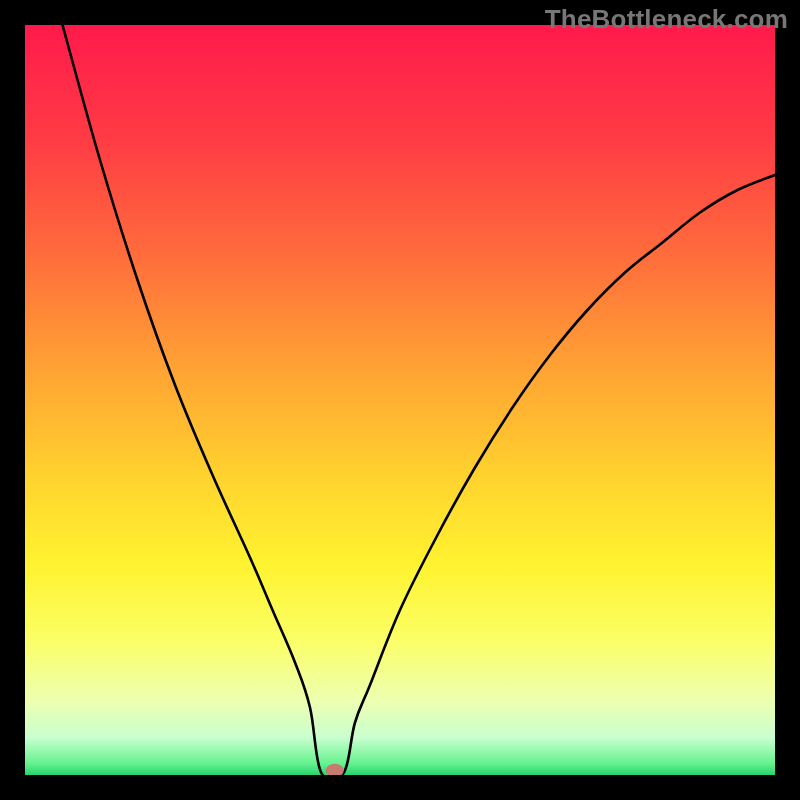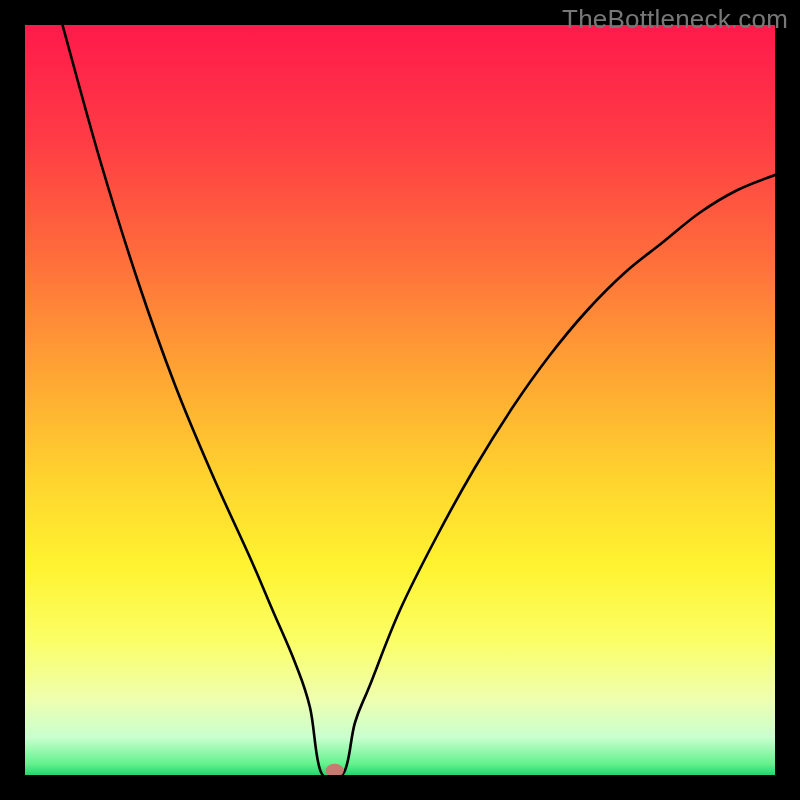--- a/index.html
+++ b/index.html
@@ -16,21 +16,21 @@
     width: 800px;
     height: 800px;
     background: #000;
   }
   .watermark {
     position: absolute;
     top: 4px;
     right: 12px;
     color: #777;
     font-size: 26px;
-    font-weight: 400;
+    font-weight: 700;
     letter-spacing: 0.2px;
     z-index: 5;
     user-select: none;
   }
   svg.plot {
     position: absolute;
     left: 25px;
     top: 25px;
     width: 750px;
     height: 750px;

